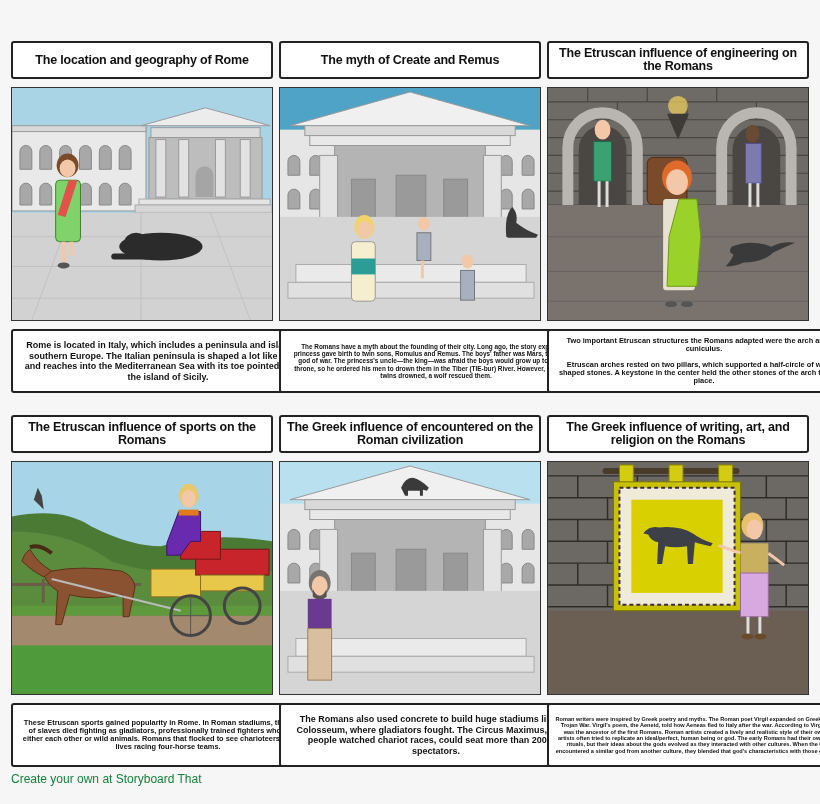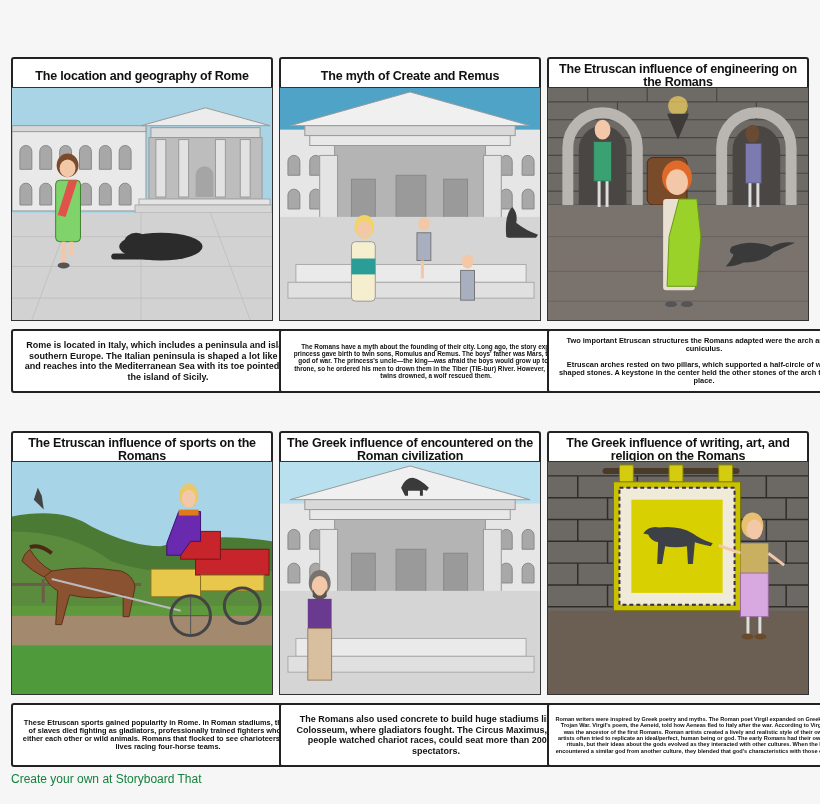--- a/index.html
+++ b/index.html
@@ -9,21 +9,20 @@
     }
     .board { position: absolute; left: 0; top: 0; width: 820px; height: 804px; }
     .cell { position: absolute; width: 262px; }
     .title-box {
       position: absolute; left: 0; top: 0; width: 258px; height: 34px;
       border: 2px solid #222; border-radius: 3px; background: #fff;
       display: flex; align-items: center; justify-content: center; text-align: center;
       font-family: "Liberation Sans", sans-serif; font-weight: bold; font-size: 12.5px; line-height: 13px;
       color: #111; padding: 0 6px; box-sizing: border-box; width: 262px; height: 38px;
       letter-spacing: -0.2px;
-      margin-top: 16px;
     }
     .scene {
       position: absolute; left: 0; top: 46px; width: 262px; height: 234px;
       border: 1px solid #333; box-sizing: border-box; overflow: hidden; background: #ddd;
     }
     .scene svg { display: block; width: 100%; height: 100%; }
     .caption-box {
       position: absolute; left: 0; top: 288px; width: 314px; height: 64px;
       border: 2px solid #222; border-radius: 3px; background: #fff; box-sizing: border-box;
       display: flex; align-items: center; justify-content: center; text-align: center;

